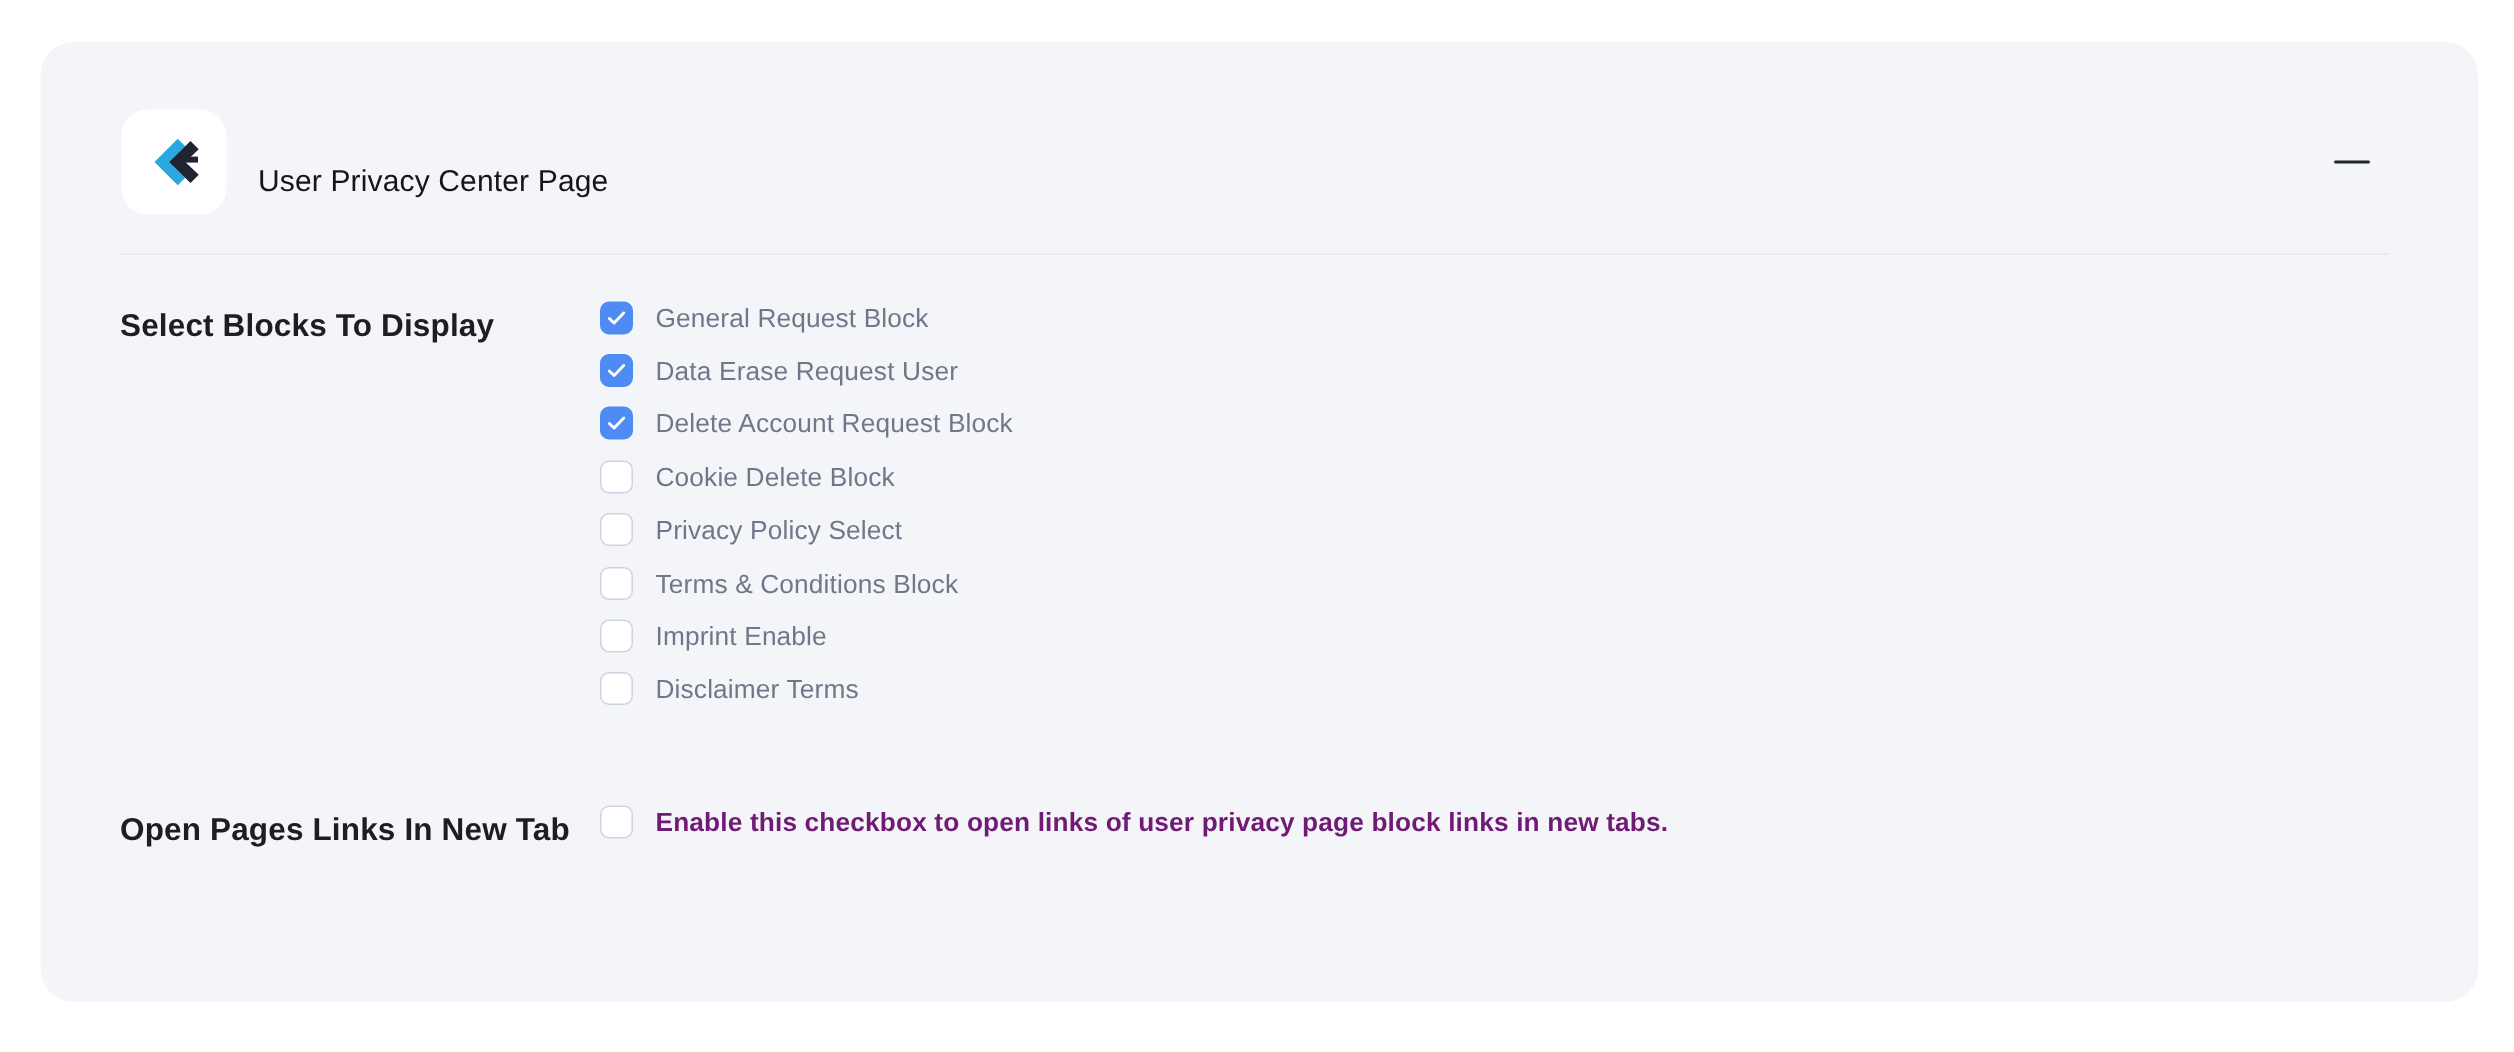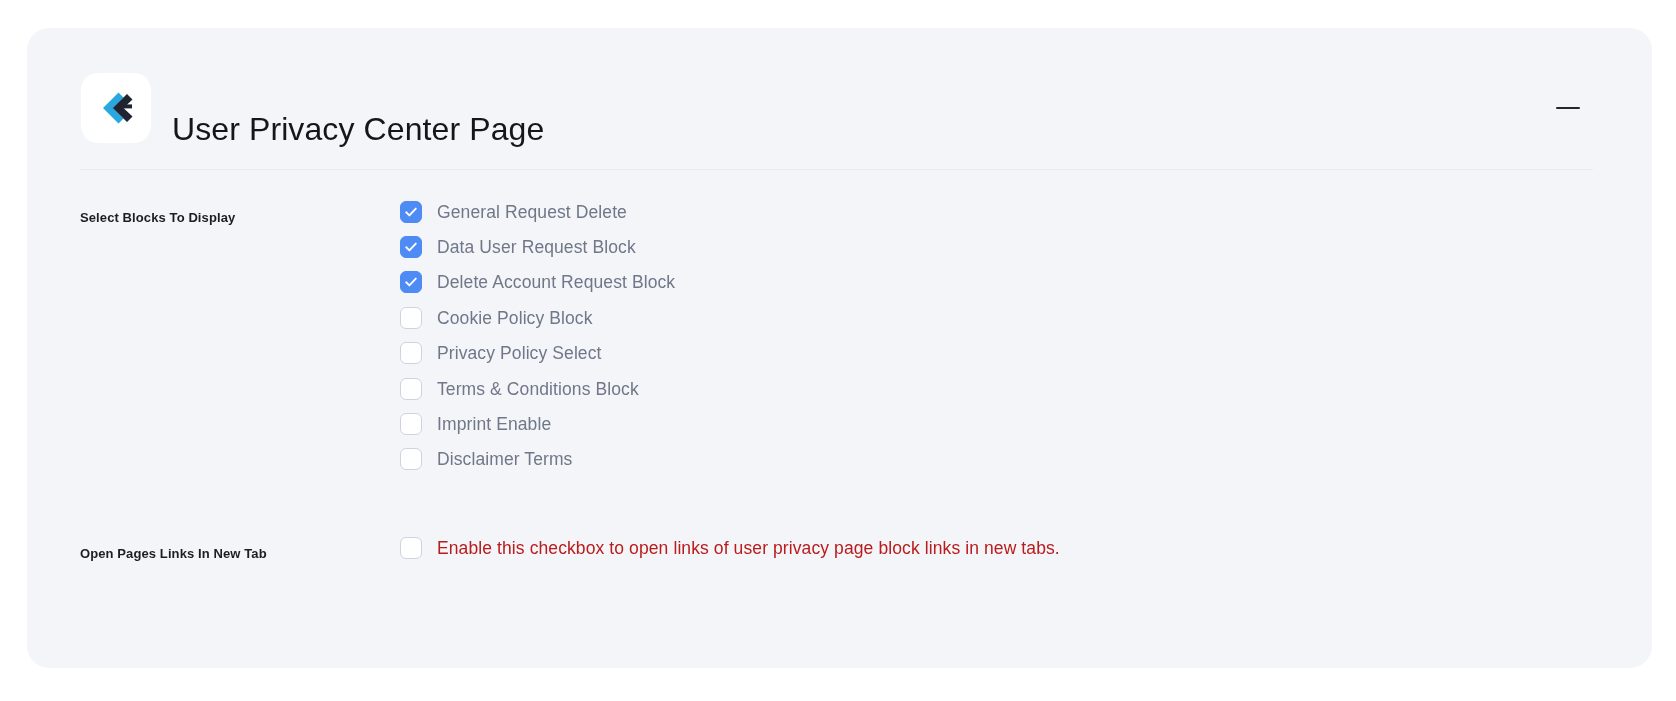--- a/index.html
+++ b/index.html
@@ -58,21 +58,21 @@
   }
   .logo-tile svg { display: block; }
 
   .card-title {
     position: absolute;
     left: 145px;
     top: 45px;
     height: 70px;
     display: flex;
     align-items: center;
-    font-size: 32px;
+    font-size: 20px;
     font-weight: 500;
     color: #15161a;
     letter-spacing: 0.1px;
     white-space: nowrap;
   }
 
   .collapse-btn {
     position: absolute;
     right: 62px;
     top: 58px;
@@ -109,21 +109,21 @@
     right: 0;
     display: flex;
   }
   .row-blocks { top: 166px; }
   .row-newtab { top: 502px; justify-content: space-between; }
 
   .row-label {
     width: 373px;
     padding-left: 53px;
     box-sizing: border-box;
-    font-size: 13px;
+    font-size: 21px;
     font-weight: bold;
     color: #1c1e24;
     line-height: 26px;
     padding-top: 11px;
     letter-spacing: 0.1px;
   }
 
   .row-control {
     flex: 1;
   }
@@ -162,21 +162,22 @@
   .cb-label {
     margin-left: 15px;
     font-size: 17.5px;
     color: #6f7788;
     line-height: 22px;
     letter-spacing: 0.1px;
     white-space: nowrap;
   }
 
   .hint-row .cb-label {
-    color: #b91c1c;
+    color: #701a75;
+    font-weight: bold;
   }
 </style>
 </head>
 <body>
 
 <div id="page">
 
   <section class="card">
 
     <div class="card-header">
@@ -202,41 +203,41 @@
     <div class="row row-blocks">
       <div class="row-label">Select Blocks To Display</div>
       <div class="row-control">
         <div class="cb-list" id="blocks-list">
             <div class="cb-item">
               <span class="cb-box checked">
                 <svg class="tick" width="14" height="14" viewBox="0 0 14 14">
                   <path d="M2.2 7.3 L5.4 10.4 L11.8 3.6" fill="none" stroke="#ffffff" stroke-width="1.9" stroke-linecap="round" stroke-linejoin="round"></path>
                 </svg>
               </span>
-              <span class="cb-label">General Request Delete</span>
+              <span class="cb-label">General Request Block</span>
             </div>
             <div class="cb-item">
               <span class="cb-box checked">
                 <svg class="tick" width="14" height="14" viewBox="0 0 14 14">
                   <path d="M2.2 7.3 L5.4 10.4 L11.8 3.6" fill="none" stroke="#ffffff" stroke-width="1.9" stroke-linecap="round" stroke-linejoin="round"></path>
                 </svg>
               </span>
-              <span class="cb-label">Data User Request Block</span>
+              <span class="cb-label">Data Erase Request User</span>
             </div>
             <div class="cb-item">
               <span class="cb-box checked">
                 <svg class="tick" width="14" height="14" viewBox="0 0 14 14">
                   <path d="M2.2 7.3 L5.4 10.4 L11.8 3.6" fill="none" stroke="#ffffff" stroke-width="1.9" stroke-linecap="round" stroke-linejoin="round"></path>
                 </svg>
               </span>
               <span class="cb-label">Delete Account Request Block</span>
             </div>
             <div class="cb-item">
               <span class="cb-box"></span>
-              <span class="cb-label">Cookie Policy Block</span>
+              <span class="cb-label">Cookie Delete Block</span>
             </div>
             <div class="cb-item">
               <span class="cb-box"></span>
               <span class="cb-label">Privacy Policy Select</span>
             </div>
             <div class="cb-item">
               <span class="cb-box"></span>
               <span class="cb-label">Terms &amp; Conditions Block</span>
             </div>
             <div class="cb-item">

